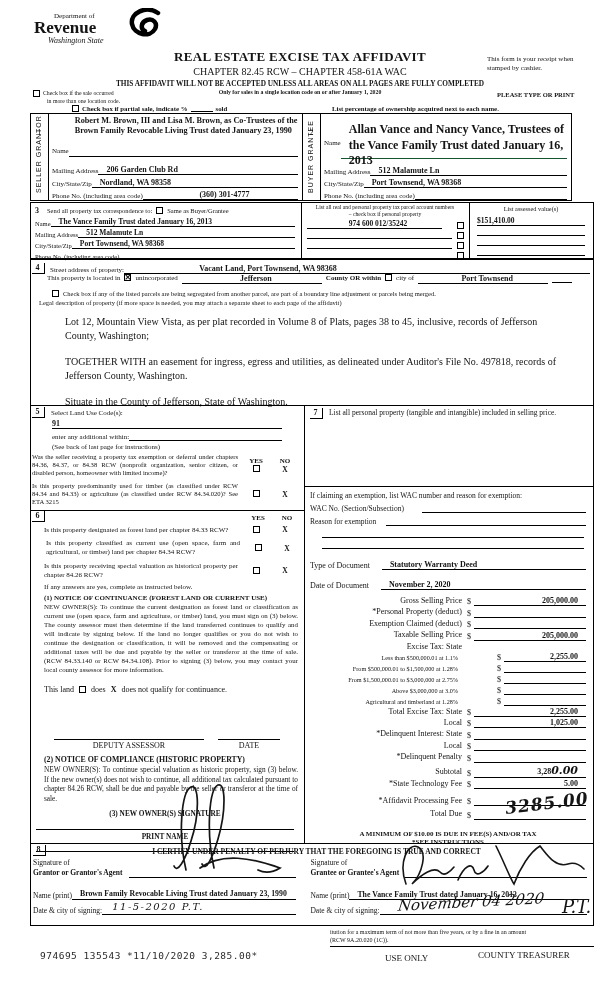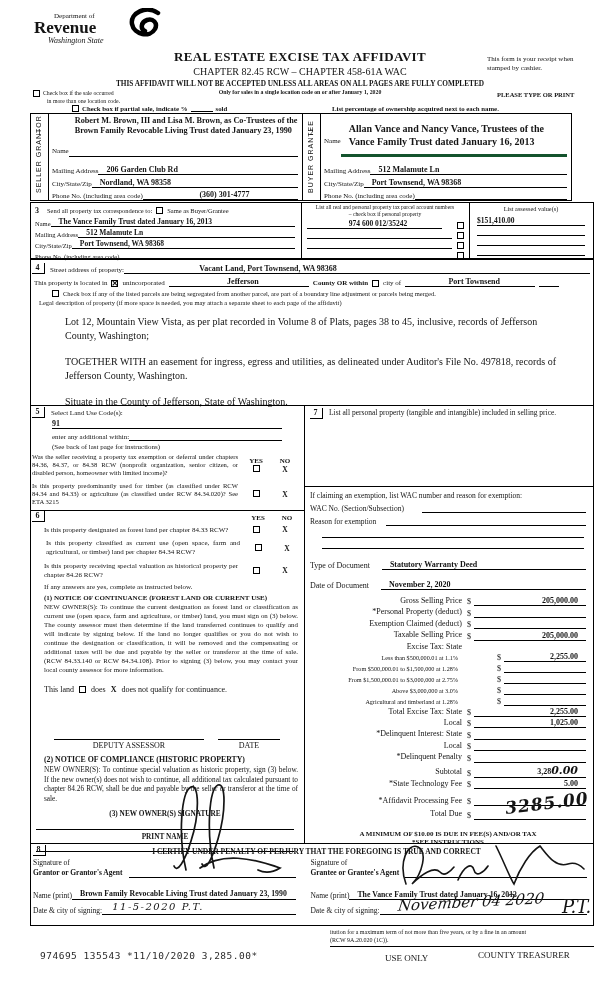--- a/index.html
+++ b/index.html
@@ -105,21 +105,21 @@
     </div>
 
     <div style="flex:1; display:flex;">
       <div style="width:18px; border-right:1px solid #000; display:flex; flex-direction:column; align-items:center;">
         <div style="font-size:8px; padding-top:14px;">2</div>
         <div class="vert" style="margin-top:8px; height:48px;"><span>BUYER</span>&nbsp;<span>GRANTEE</span></div>
       </div>
       <div style="flex:1; padding:2px 4px 0 3px; display:flex; flex-direction:column;">
         <div style="display:flex; height:43px;">
           <span class="lbl7" style="align-self:flex-end; padding-bottom:12px;">Name</span>
-          <span class="b" style="font-size:10px; line-height:1.3; padding:6px 0 0 8px; border-bottom:3px solid #14532d;">Allan Vance and Nancy Vance, Trustees of the Vance Family Trust dated January 16, 2013</span>
+          <span class="b" style="font-size:12px; line-height:1.3; padding:6px 0 0 8px; border-bottom:1px solid #14532d;">Allan Vance and Nancy Vance, Trustees of the Vance Family Trust dated January 16, 2013</span>
         </div>
         <div style="height:7px;"></div>
         <div class="frow" style="height:12px;">
           <span class="lbl7">Mailing Address</span>
           <span class="fill val">512 Malamute Ln</span>
         </div>
         <div class="frow" style="height:13px;">
           <span class="lbl7">City/State/Zip</span>
           <span class="fill val">Port Townsend, WA 98368</span>
         </div>
@@ -197,21 +197,21 @@
 
   <div class="box" style="left:30px; top:258.5px; width:564px; height:584px; border-bottom:none;"></div>
 
   <div class="abs" style="left:30px; top:260px; width:564px; padding:2px 4px 0 2px;">
     <div class="frow" style="height:12px;">
       <span class="numbox">4</span>
       <span class="lbl7" style="padding-left:5px;">Street address of property:</span>
       <span class="fill val ctr" style="flex:0 0 280px;">Vacant Land, Port Townsend, WA  98368</span>
       <span class="fill"></span>
     </div>
-    <div style="display:flex; align-items:flex-end; height:13px; padding-left:2px; gap:4px;">
+    <div style="display:flex; align-items:flex-start; height:13px; padding-left:15px; gap:4px;">
       <span class="lbl7">This property is located in</span>
       <span class="cb checked"></span>
       <span class="lbl7">unincorporated</span>
       <span class="fill val ctr" style="flex:0 0 140px;">Jefferson</span>
       <span class="lbl7 b">County OR within</span>
       <span class="cb"></span>
       <span class="lbl7">city of</span>
       <span class="fill val ctr" style="flex:0 0 130px;">Port Townsend</span>
       <span class="fill" style="flex:0 0 20px;"></span>
     </div>

